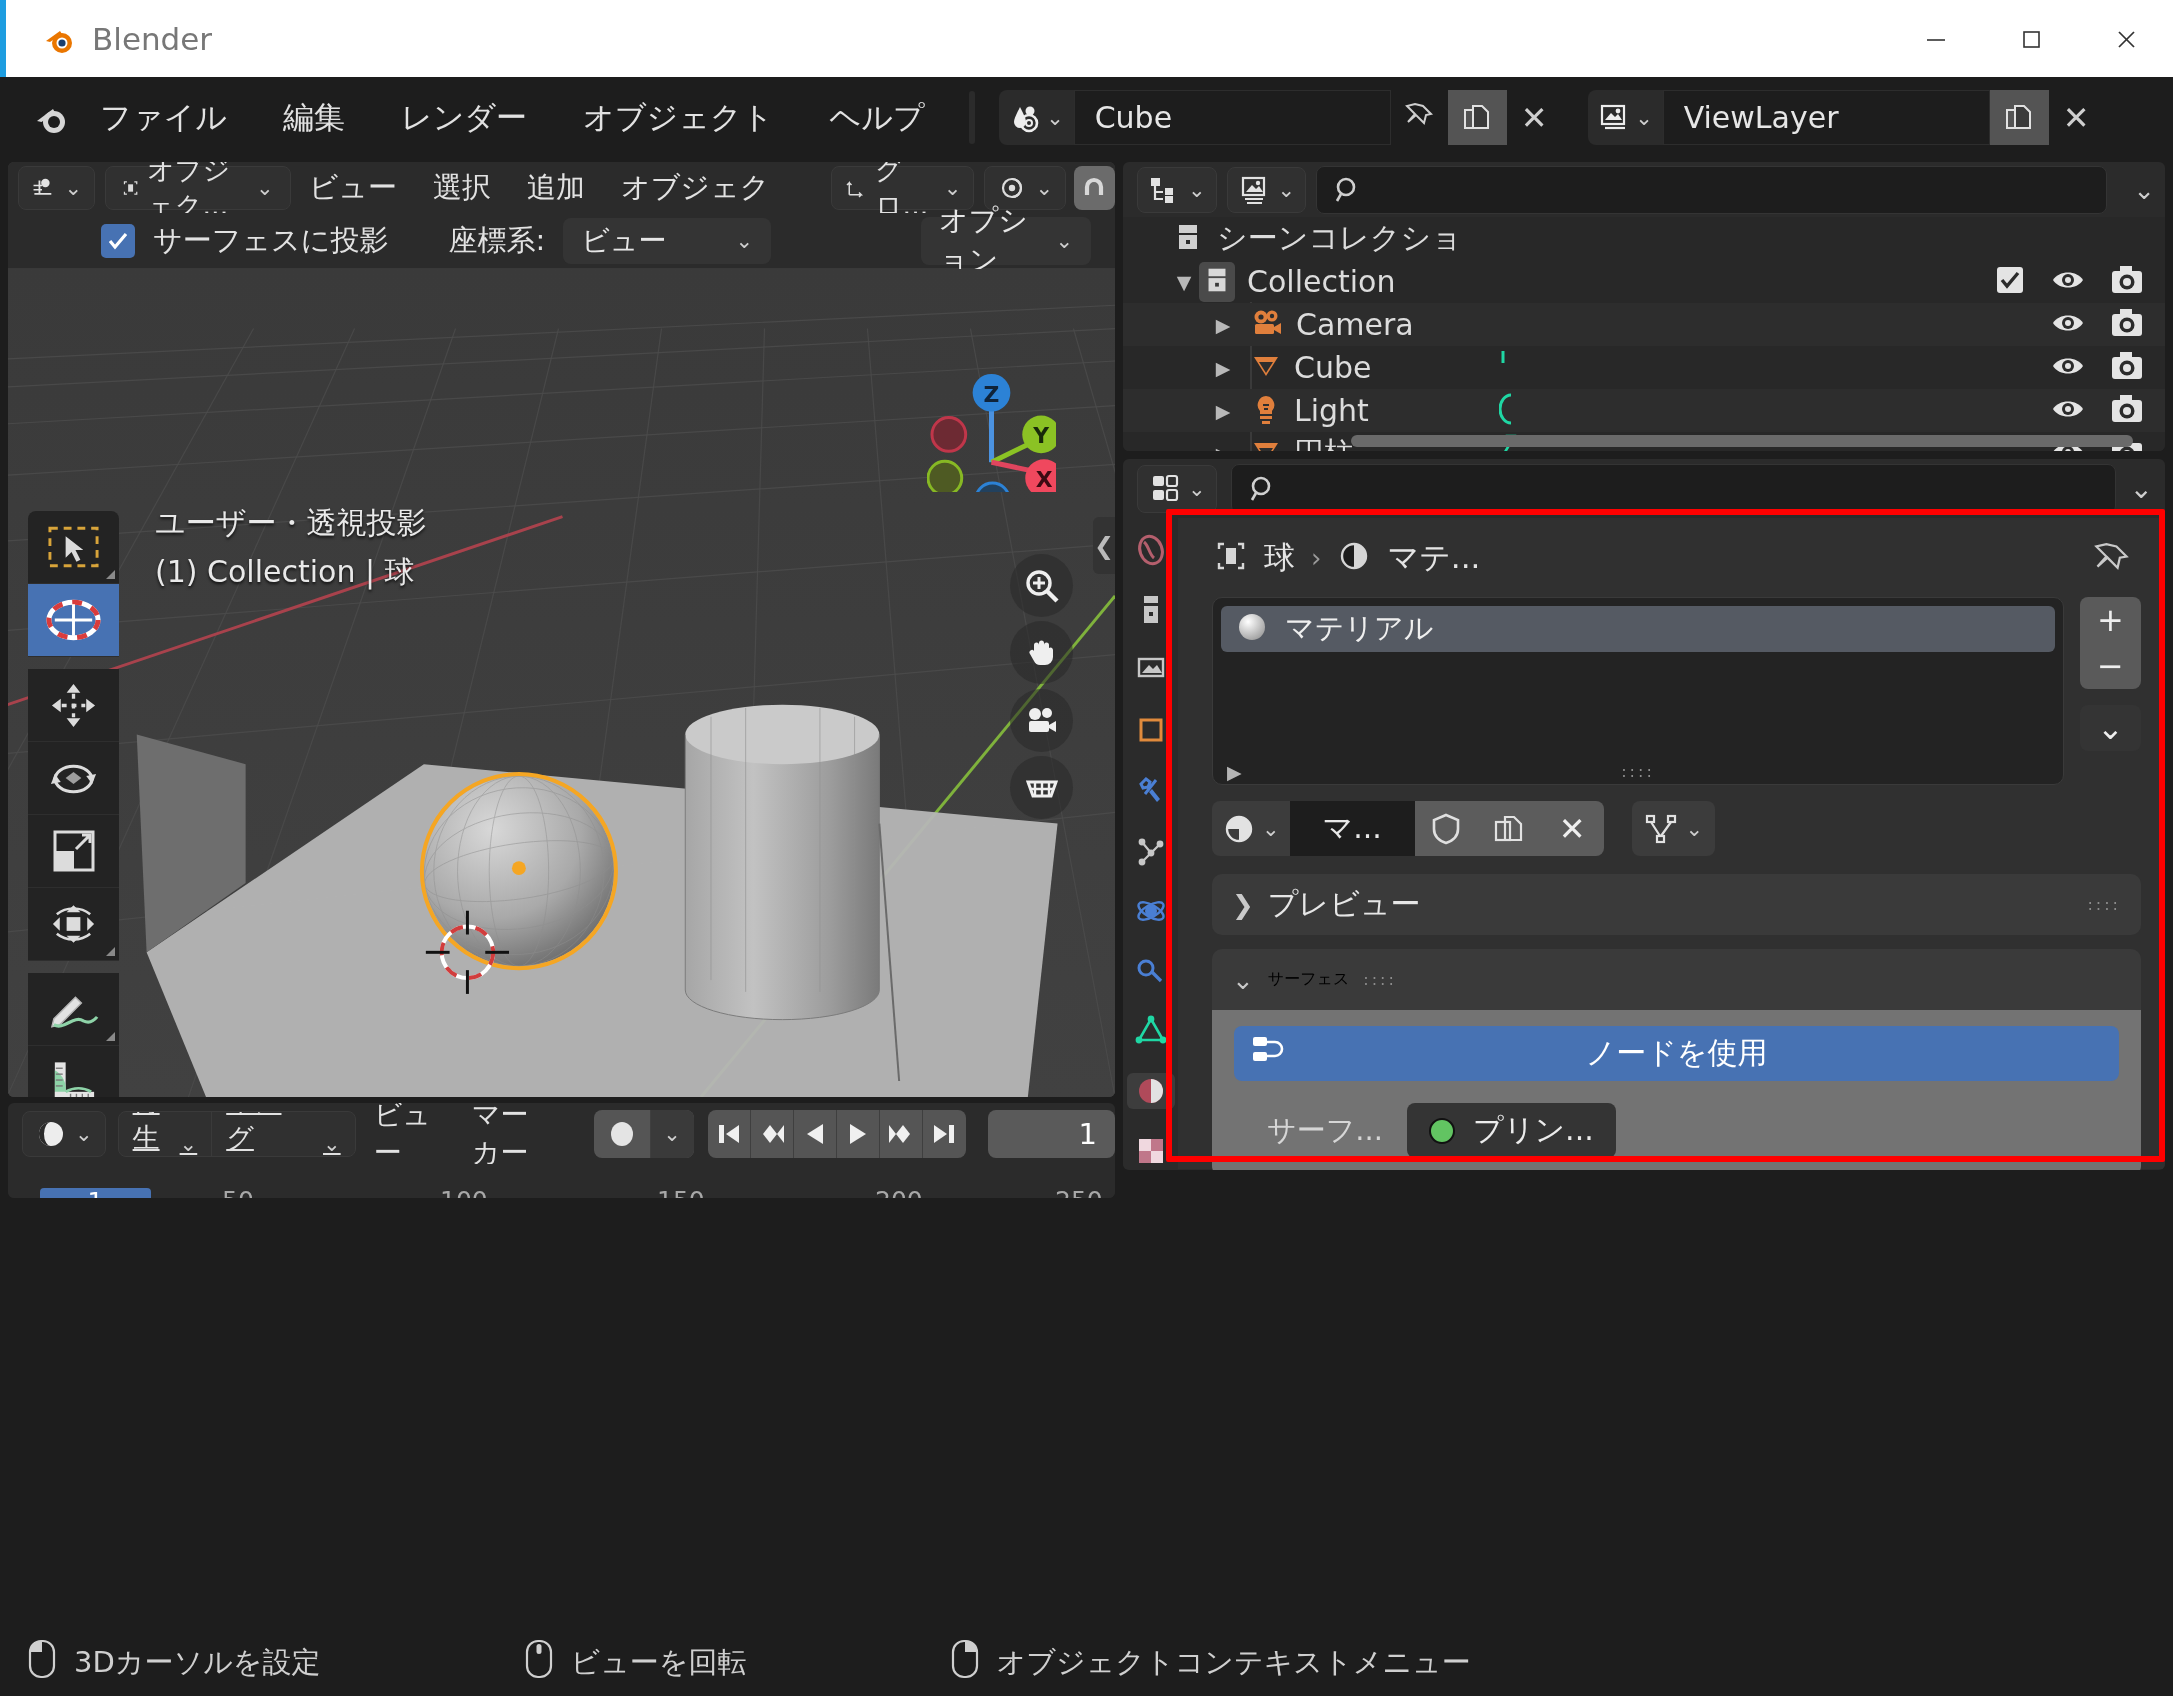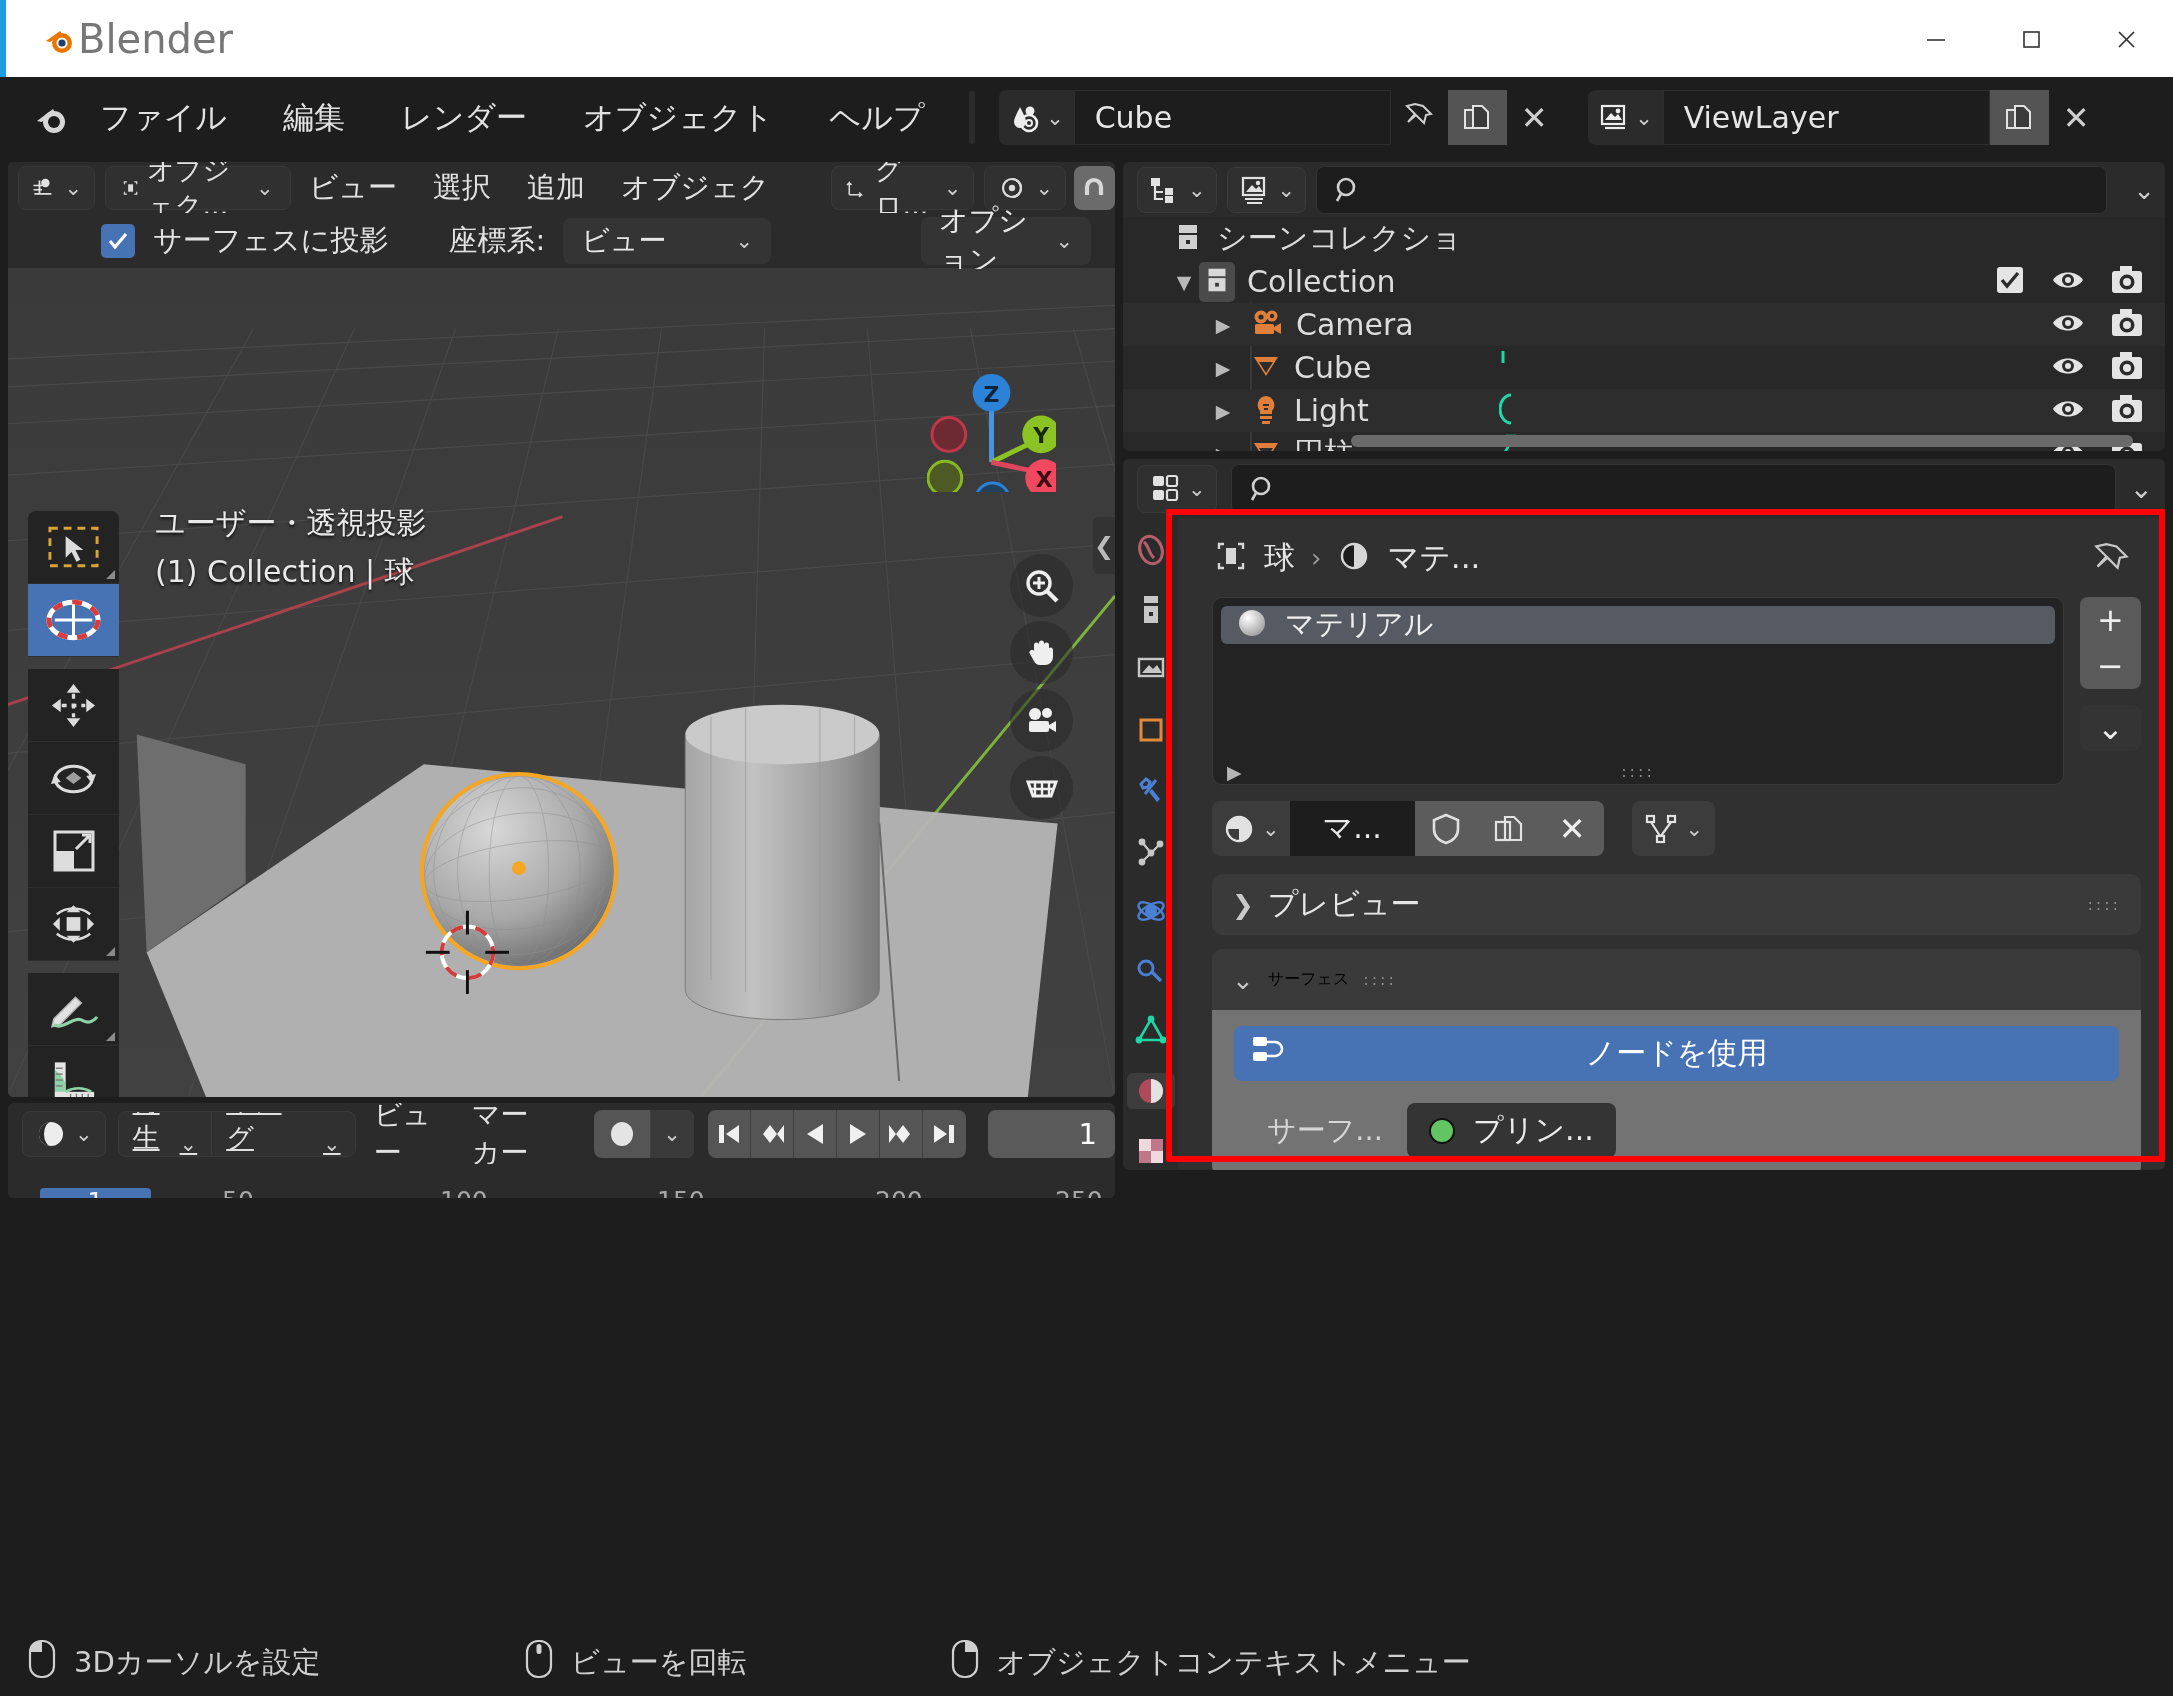--- a/index.html
+++ b/index.html
@@ -7,21 +7,21 @@
     font-family:"DejaVu Sans","Liberation Sans",sans-serif; }
   body { background:#1d1d1d; }
 
   
   #app { position:relative; width:2173px; height:1697px; background:#1d1d1d; }
 
   .titlebar { position:absolute; left:0; top:0; width:2173px; height:77px;
     background:#ffffff; display:flex; align-items:center; }
   .titlebar .accent { position:absolute; left:0; top:0; width:6px; height:77px; background:#1e9de0; }
   .tb-logo { margin-left:38px; width:40px; height:40px; }
-  .tb-title { font-size:40px; color:#777; }
+  .tb-title { margin-left:14px; font-size:31px; color:#777; }
   .tb-btns { position:absolute; right:0; top:0; height:77px; display:flex; }
   .tb-btn { width:95px; height:77px; display:flex; align-items:center; justify-content:center;
     color:#333; font-size:30px; }
   .tb-btn svg { display:block; }
 
   
   .menubar { position:absolute; left:0; top:77px; width:2173px; height:81px;
     background:#1d1d1d; display:flex; align-items:center; }
   .menubar .mlogo { margin-left:28px; width:44px; height:44px; }
   .menuitem { color:#e2e2e2; font-size:31px; padding:0 22px; margin:0 6px; white-space:nowrap; }
@@ -141,21 +141,21 @@
   .pr-body { position:absolute; left:55px; top:59px; width:987px; height:651px; background:#303030; }
 
   .bcrumb { display:flex; align-items:center; height:79px; padding-left:36px; gap:16px; }
   .bc-text { color:#e4e4e4; font-size:31px; }
   .bc-sep { color:#9a9a9a; font-size:26px; }
   .bc-pin { position:absolute; right:34px; top:24px; }
 
   .matlist-wrap { display:flex; padding:0 24px 0 34px; gap:16px; }
   .matlist { flex:1; background:#232323; border:1px solid #3a3a3a; border-radius:10px;
     height:188px; padding:8px; position:relative; }
-  .matrow { height:38px; background:#555a63; border-radius:6px; display:flex; align-items:center;
+  .matrow { height:46px; background:#555a63; border-radius:6px; display:flex; align-items:center;
     padding-left:14px; gap:16px; }
   .matrow .mname { color:#efefef; font-size:29px; }
   .matlist-foot { position:absolute; left:14px; right:14px; bottom:8px;
     display:flex; align-items:center; justify-content:center; }
   .matlist-foot .tri { position:absolute; left:0; color:#b5b5b5; font-size:19px; }
   .grip { letter-spacing:3px; color:#8c8c8c; font-size:16px; line-height:8px; }
   .matside { width:61px; display:flex; flex-direction:column; gap:16px; }
   .sbtn { width:61px; height:46px; background:#5a5a5a; display:flex; align-items:center;
     justify-content:center; color:#eee; font-size:32px; }
   .sbtn.top { border-radius:8px 8px 0 0; }

